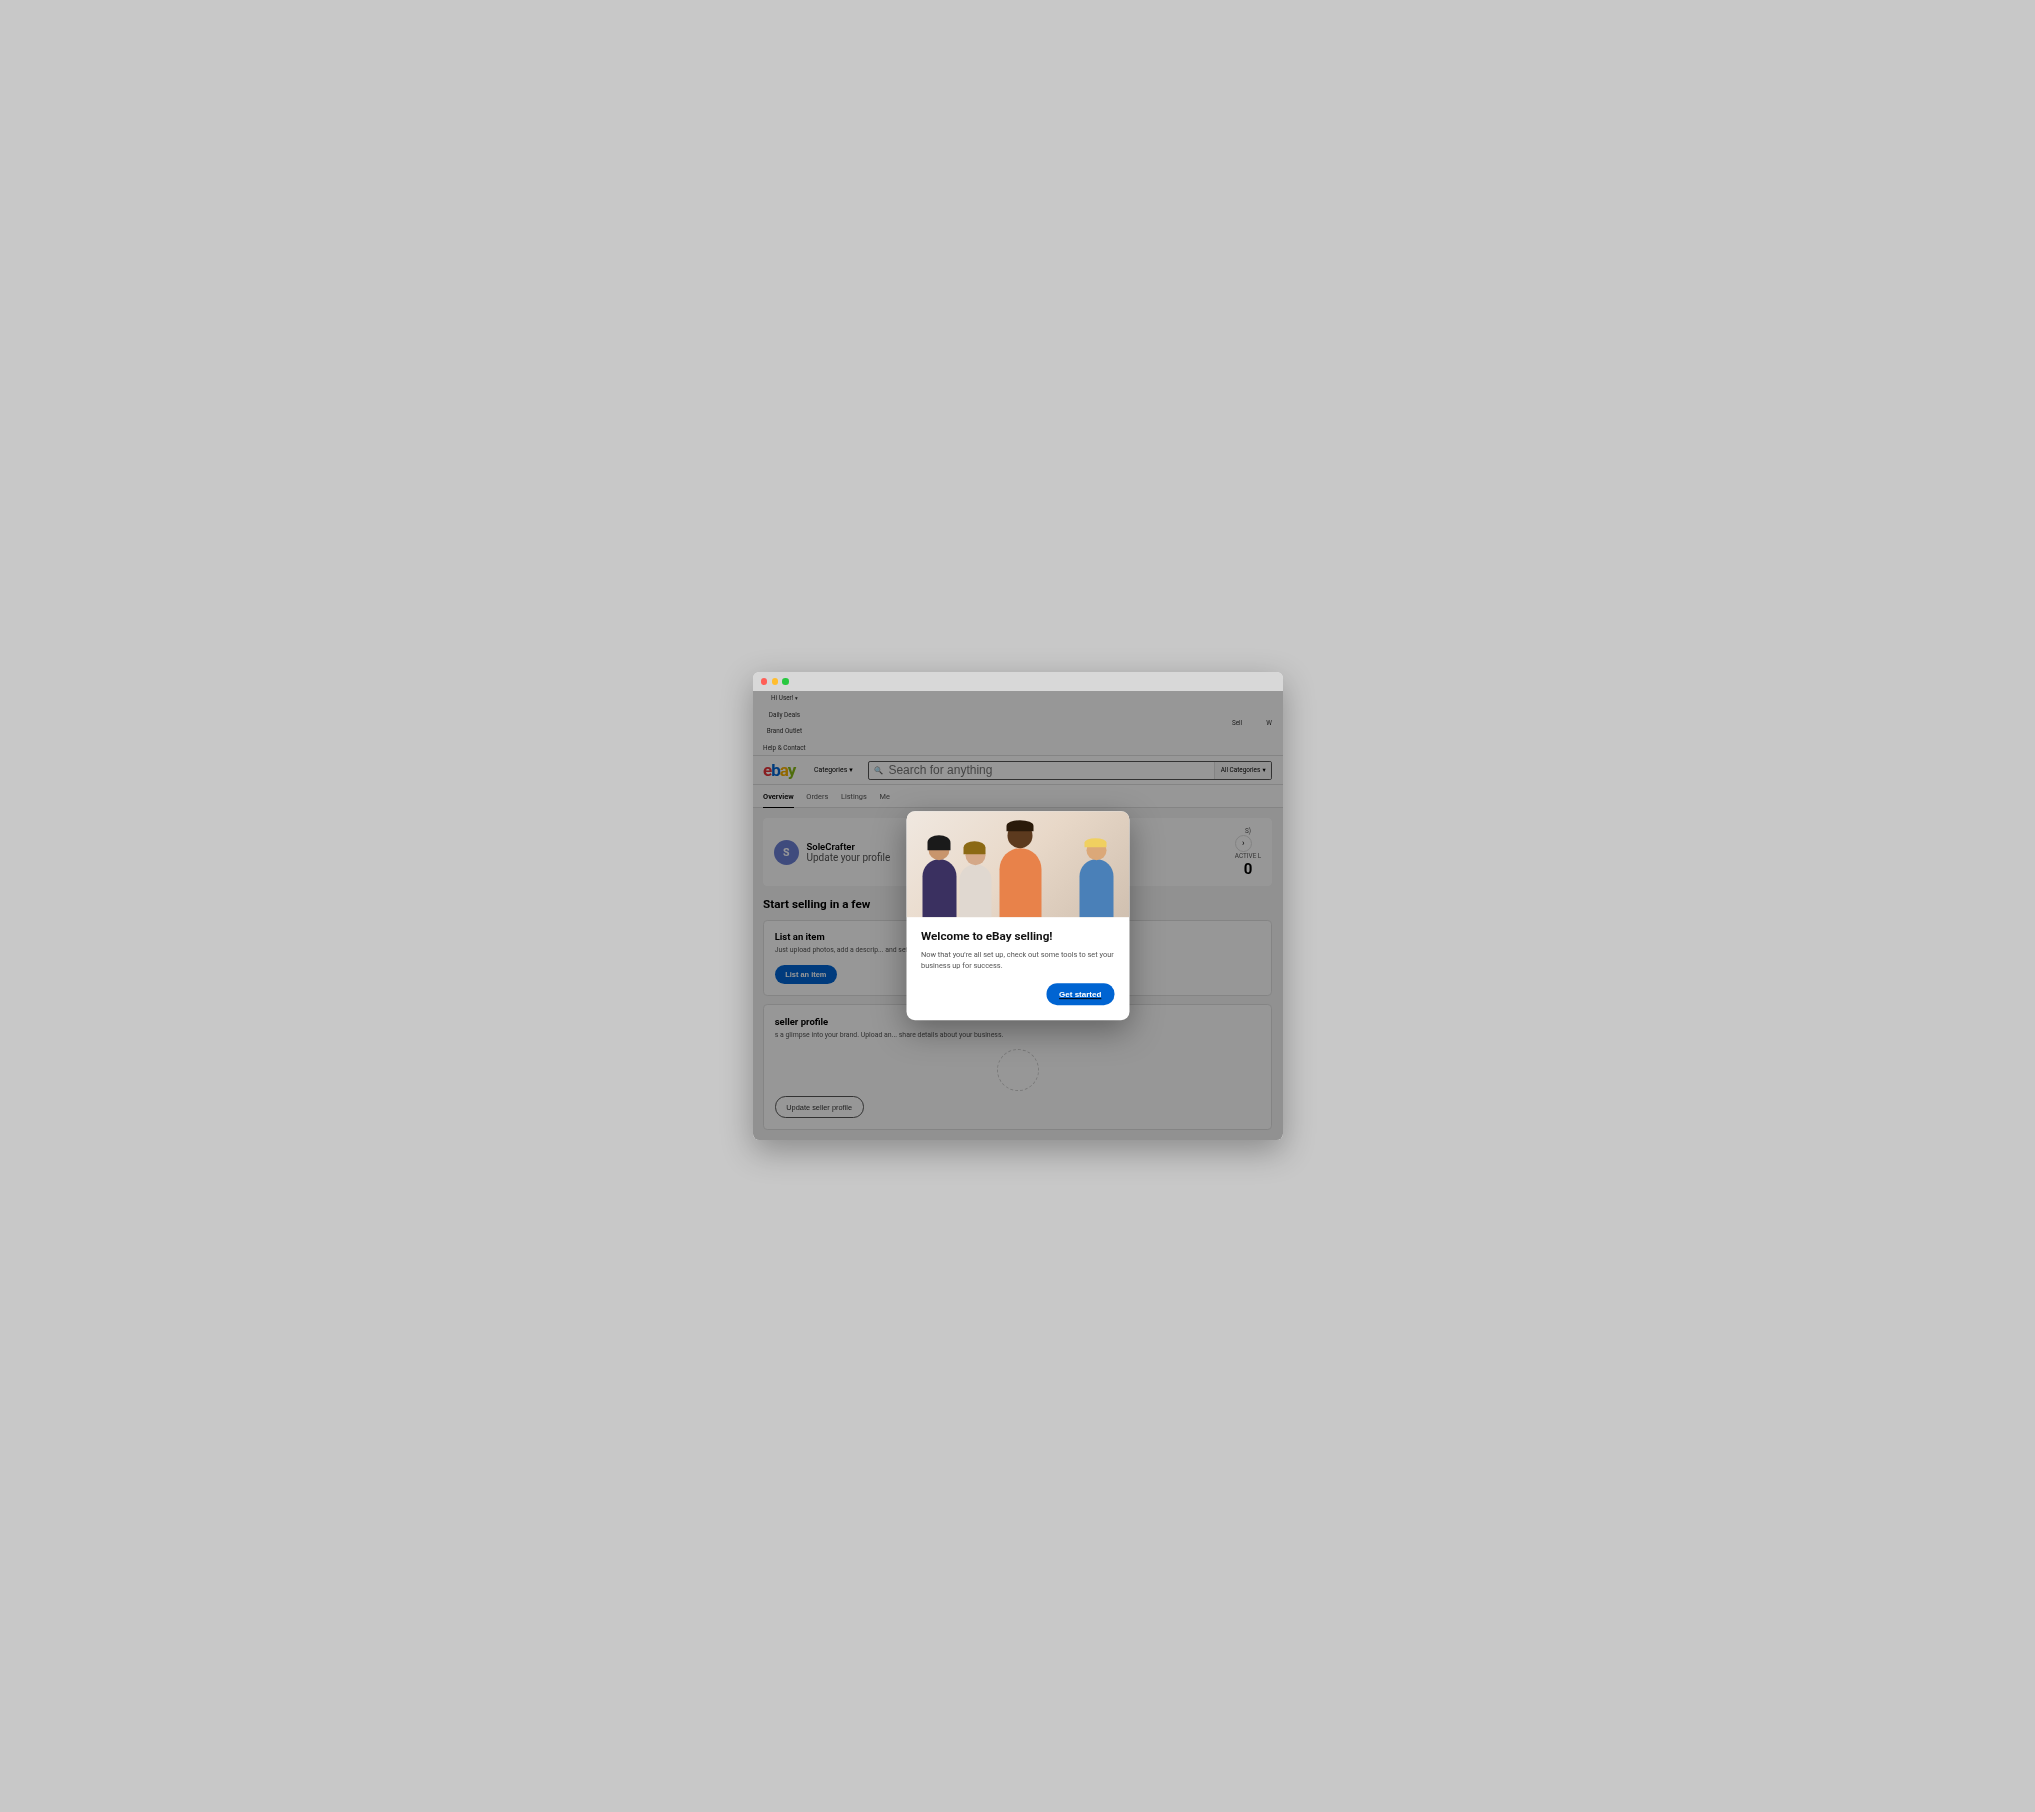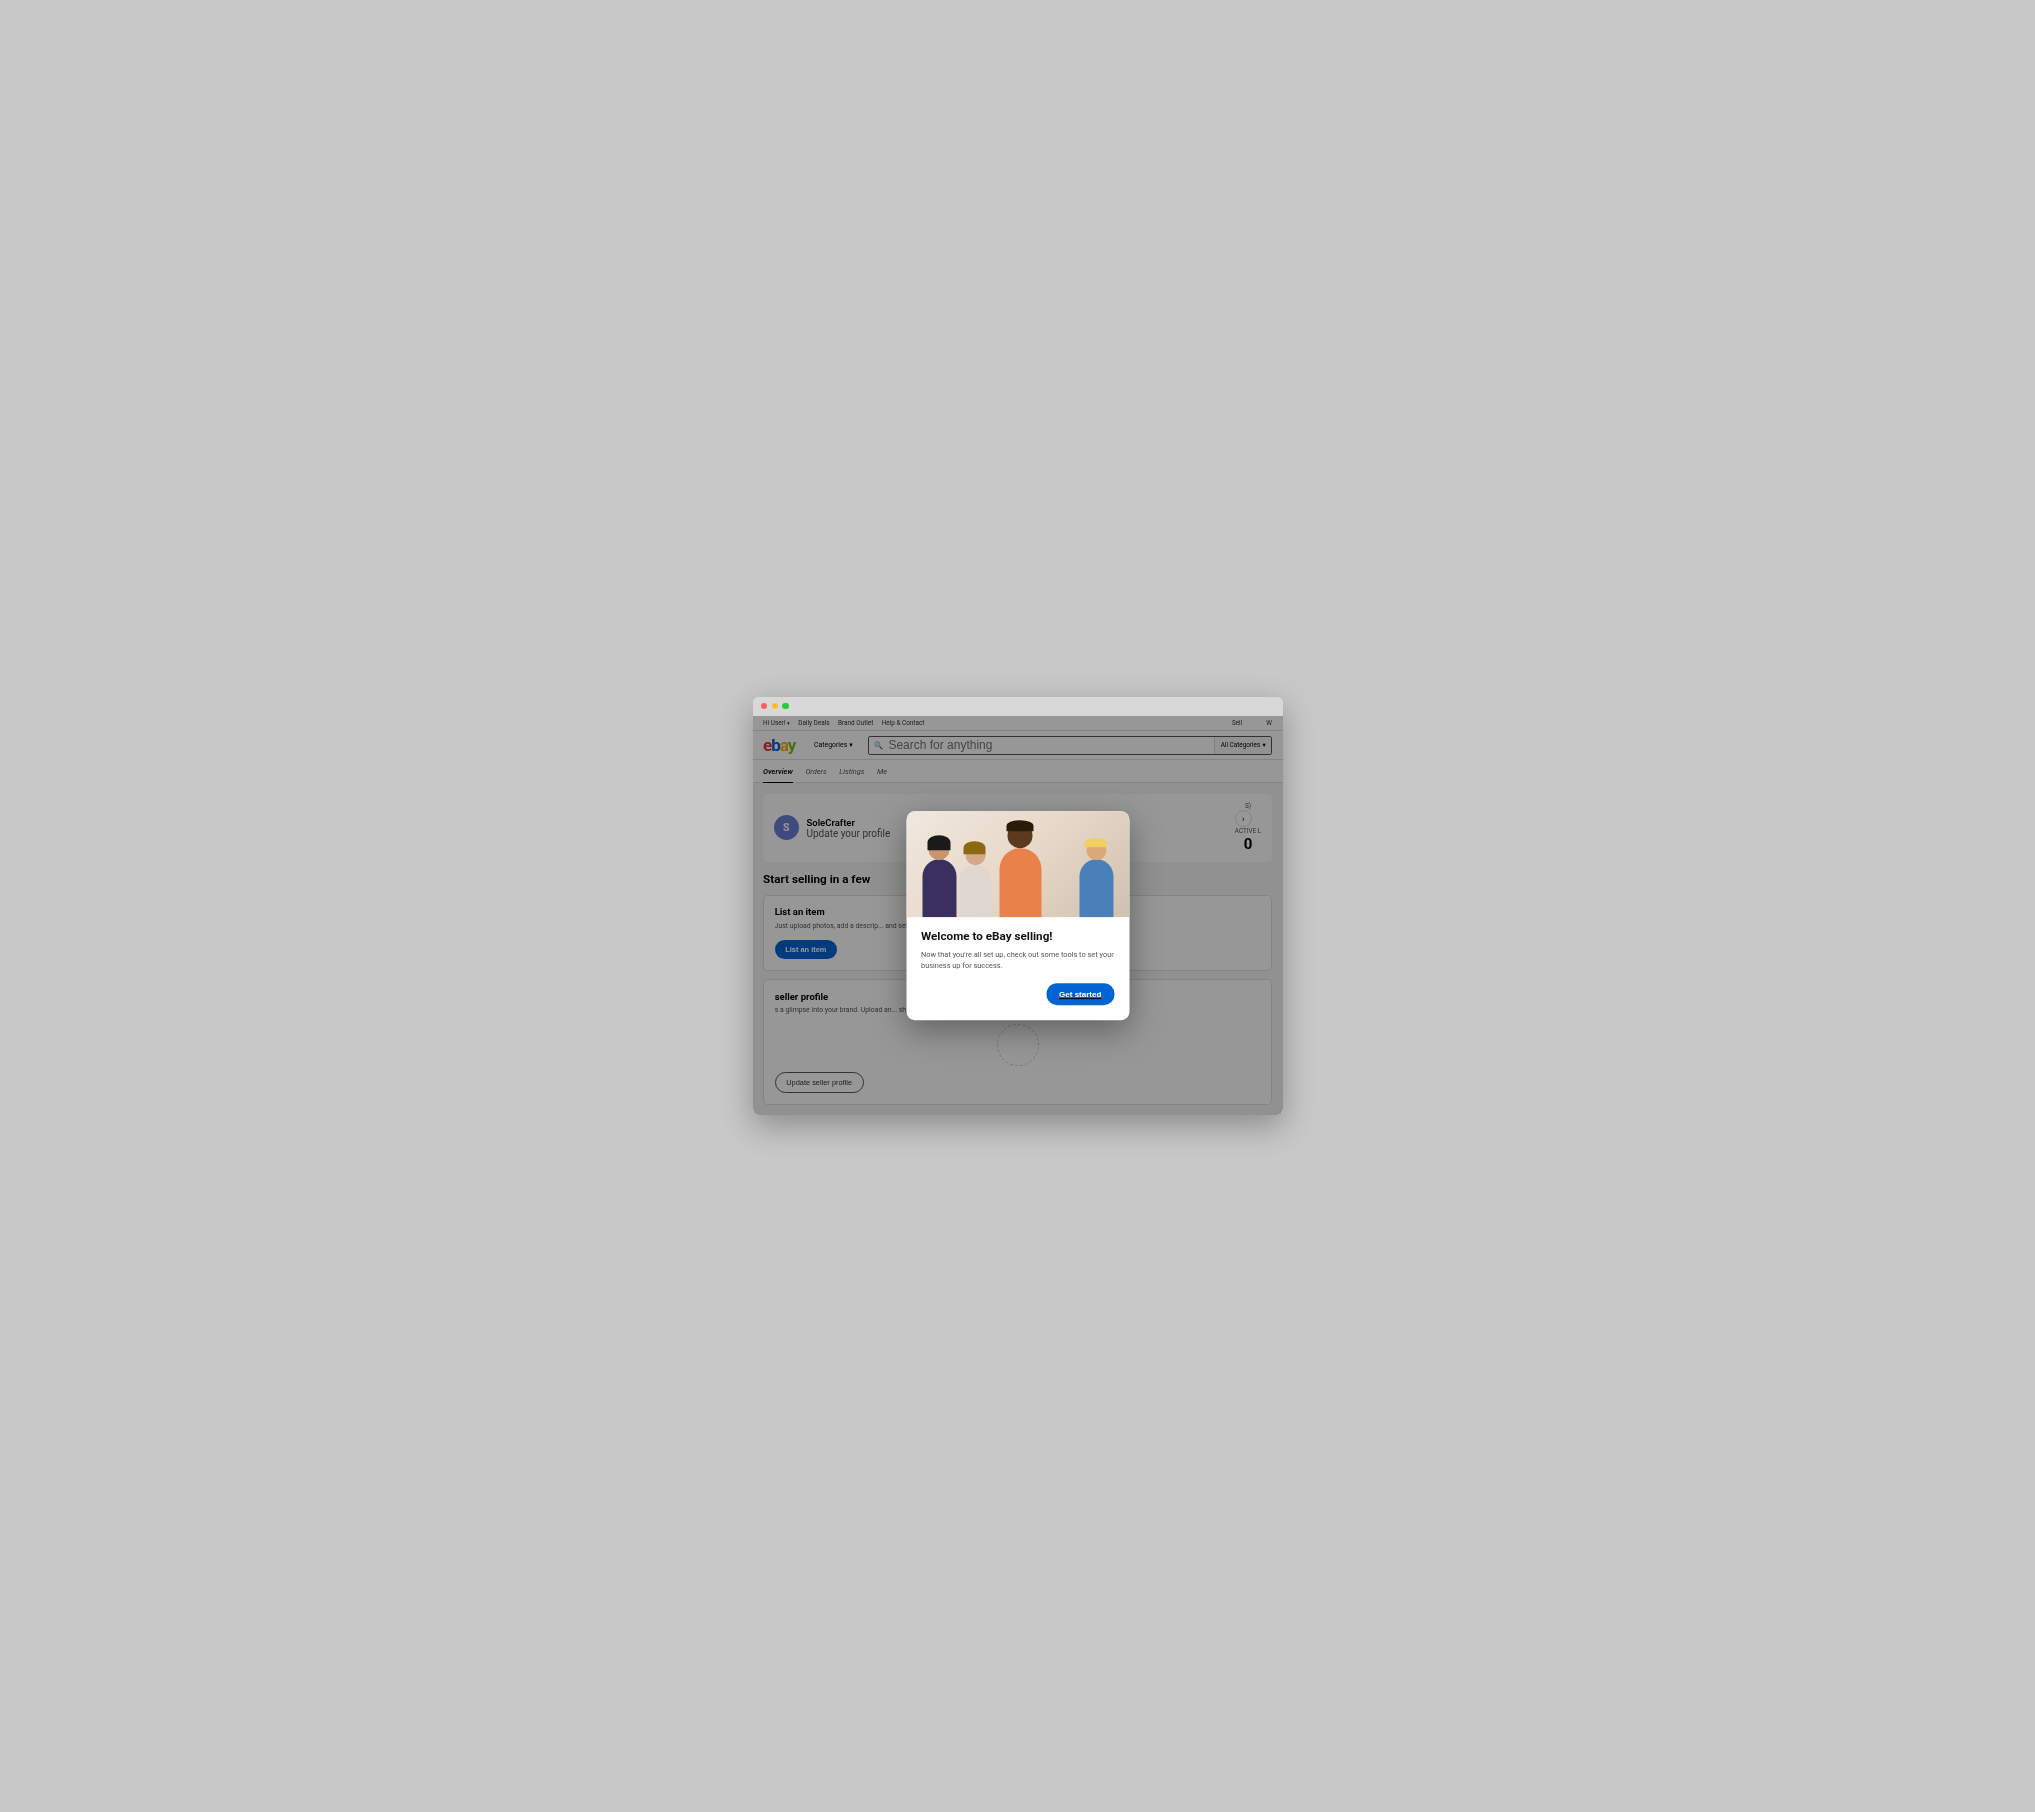--- a/index.html
+++ b/index.html
@@ -71,20 +71,21 @@
       justify-content: space-between;
       border-bottom: 0.5px solid #e0e0e0;
       font-size: 6.4px;
       color: #333;
     }
 
     .top-nav-left {
       display: flex;
       align-items: center;
       gap: 8.5px;
+      flex-direction: column;
     }
 
     .top-nav-right {
       display: flex;
       gap: 24px;
       font-size: 6.4px;
       color: #333;
     }
 
     .user-greeting {
@@ -170,21 +171,20 @@
       height: 100%;
     }
 
     
     .seller-tabs {
       background: #fff;
       padding: 0 10.6px;
       display: flex;
       gap: 12.7px;
       border-bottom: 1.1px solid #e0e0e0;
-      font-style: italic;
     }
 
     .tab {
       padding: 6.4px 0;
       font-size: 7.4px;
       cursor: pointer;
       color: #555;
       border-bottom: 1.6px solid transparent;
       margin-bottom: -1.1px;
     }

